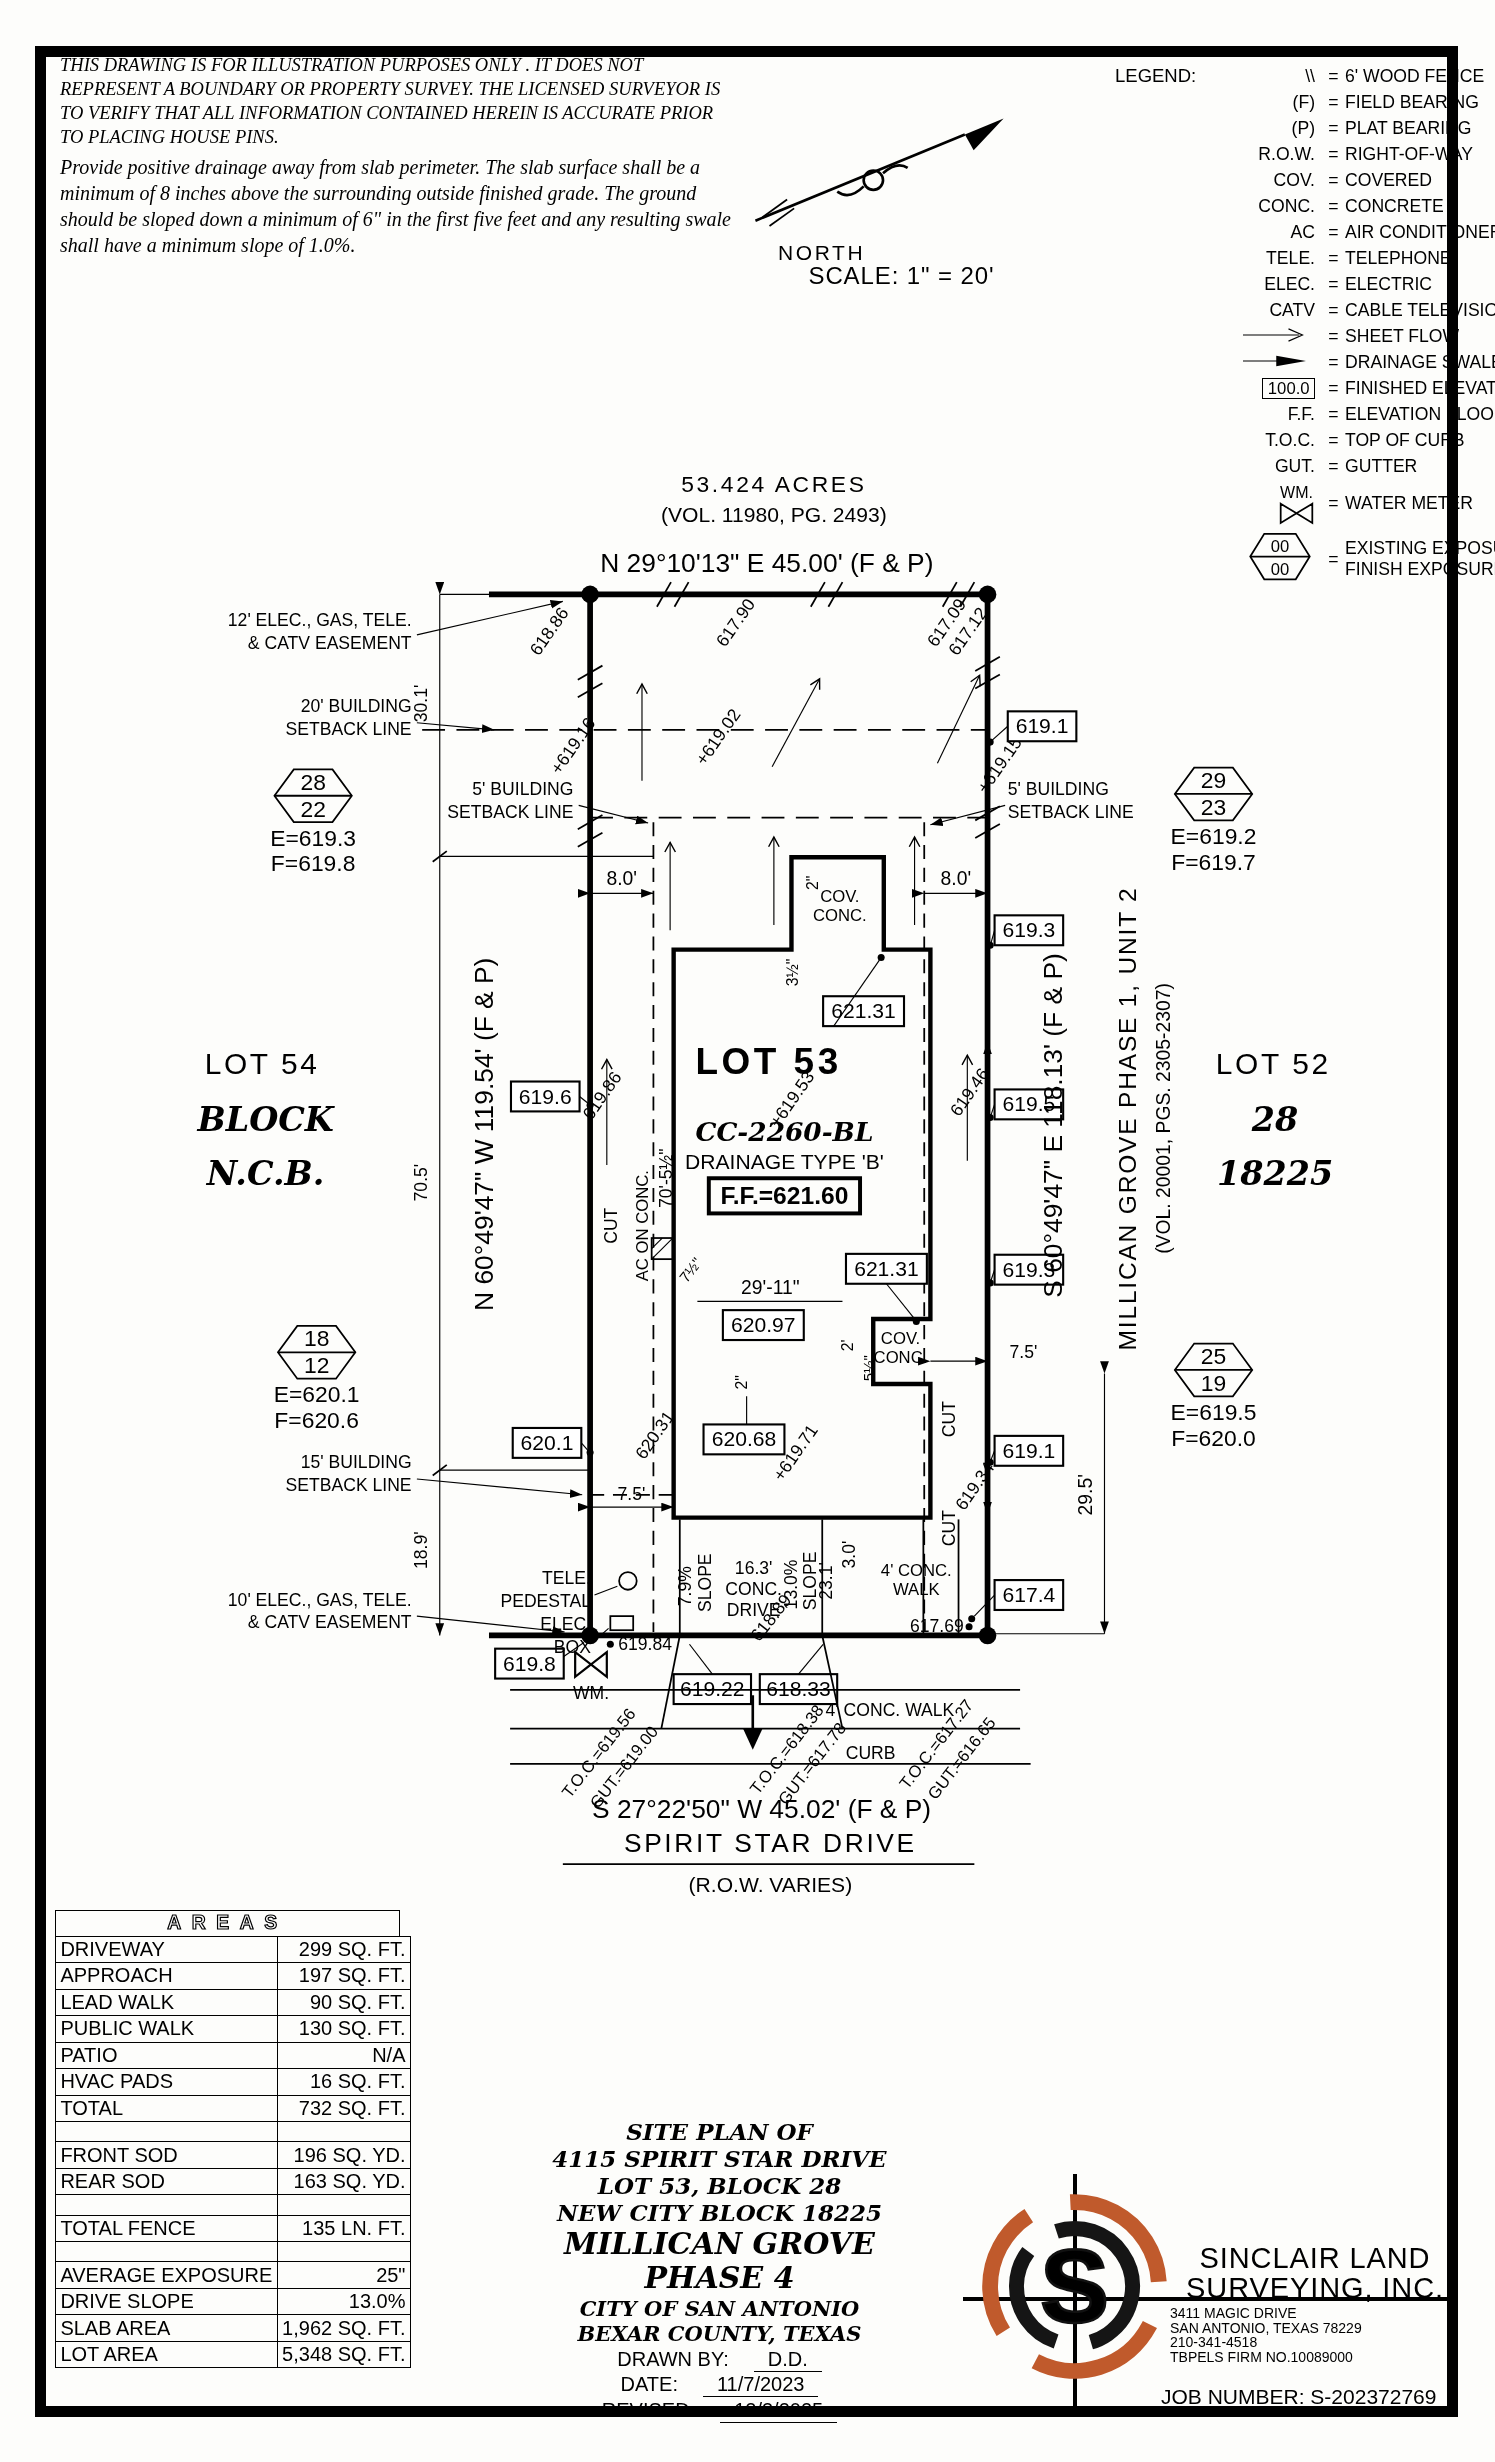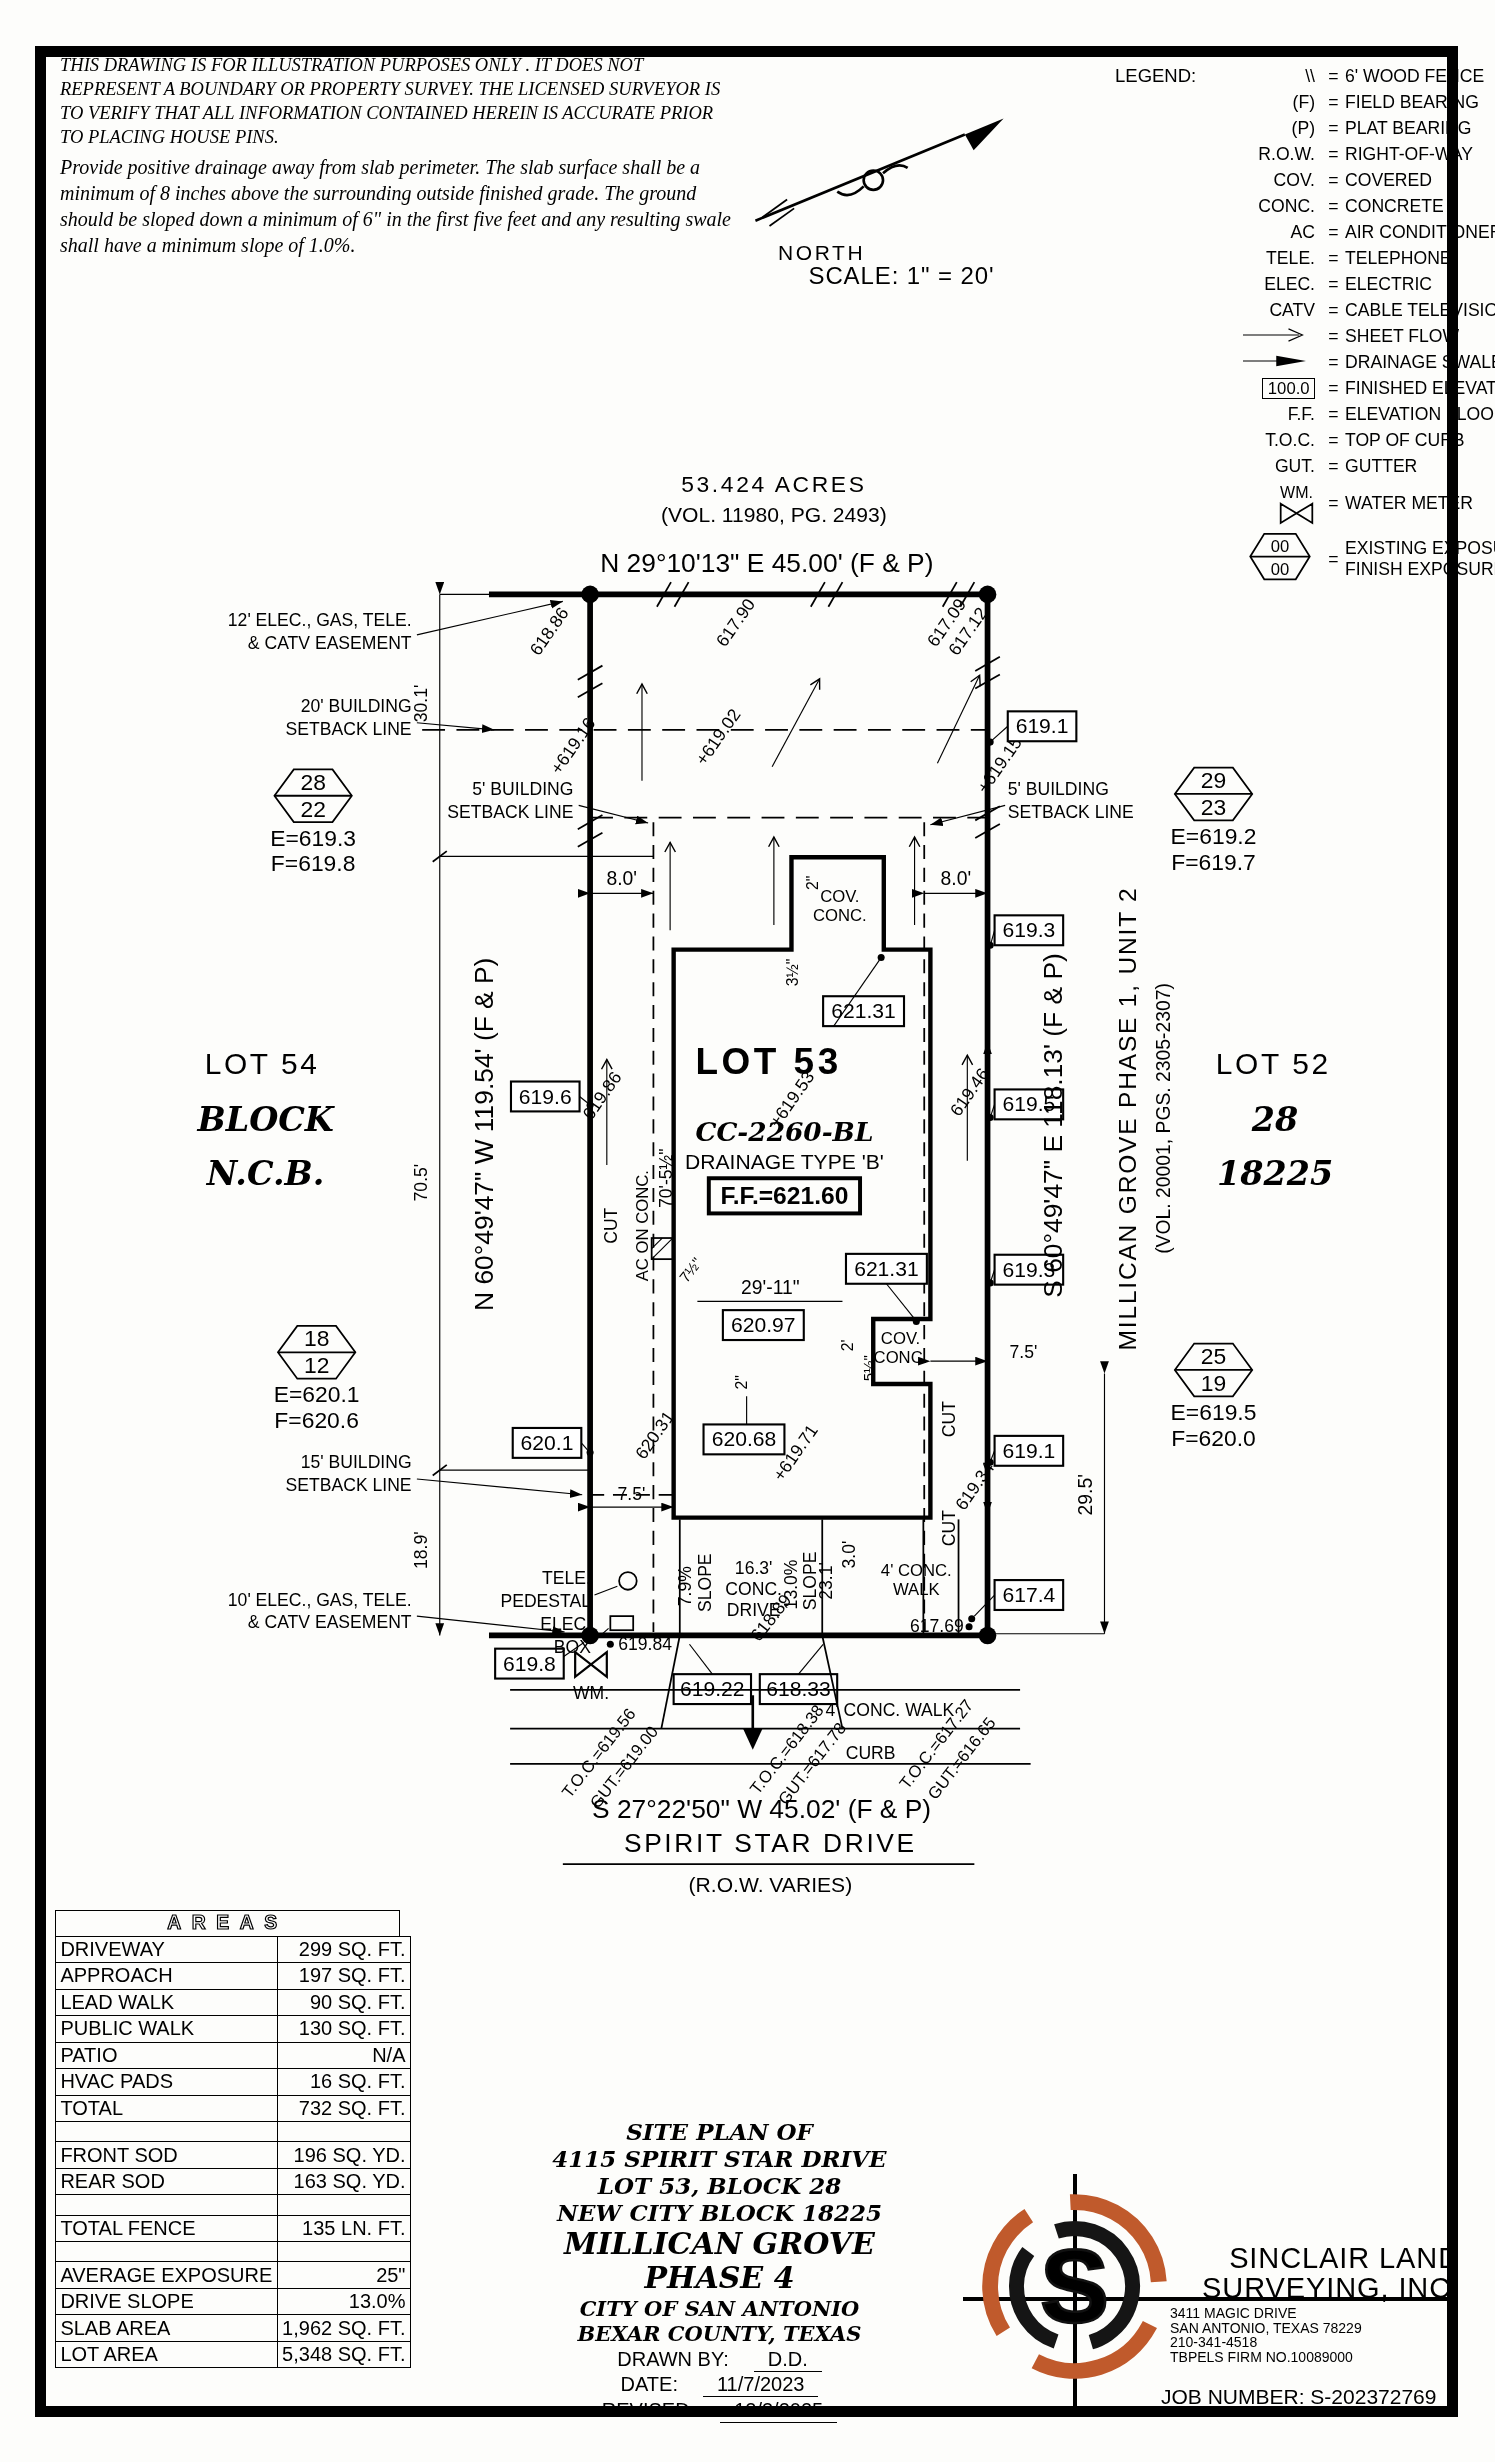--- a/index.html
+++ b/index.html
@@ -30,21 +30,21 @@
   .areas td.av{text-align:right;width:37%}
   .areas tr.blank td{height:19.3px}
   
   .tblock{left:526px;top:2118px;width:387px;text-align:center;font-family:"DejaVu Serif",serif;font-style:italic;font-weight:bold}
   .tb27{font-size:23px;line-height:1.18}
   .tb36{font-size:30px;line-height:1.15}
   .tb25{font-size:21px;line-height:1.2}
   .trow{display:flex;justify-content:center;gap:25px;font-family:"Liberation Sans",sans-serif;font-style:normal;font-weight:normal;font-size:20px;margin-top:1.8px}
   .tval{border-bottom:1.8px solid #000;padding:0 14px}
   
-  .fname{position:absolute;left:1170px;top:2244px;width:290px;text-align:right;font-size:29px;letter-spacing:0.9px;line-height:1.02}
+  .fname{position:absolute;left:1170px;top:2244px;width:290px;text-align:center;font-size:29px;letter-spacing:0.9px;line-height:1.02}
   .faddr{position:absolute;left:1170px;top:2306px;width:290px;text-align:left;font-size:14px;line-height:1.05}
   .fjob{position:absolute;left:1161px;top:2385px;width:303px;text-align:left;font-size:21px}
   .hrule{position:absolute;left:963px;top:2297px;width:492px;height:3.5px;background:#000}
   .vrule{position:absolute;left:1073px;top:2174px;width:3.5px;height:236px;background:#000}
   
   svg.plot{position:absolute;left:0;top:0}
   svg text{font-family:"Liberation Sans",sans-serif;fill:#000}
   .s17{font-size:17px}.s18{font-size:18px}.s19{font-size:19px}.s20{font-size:20px}.s22{font-size:22px}
   .s24{font-size:24px}.s26{font-size:26px}.s28{font-size:28px}.s30{font-size:30px}.s34{font-size:34px}.s42{font-size:42px}
   .mid{text-anchor:middle}.end{text-anchor:end}

